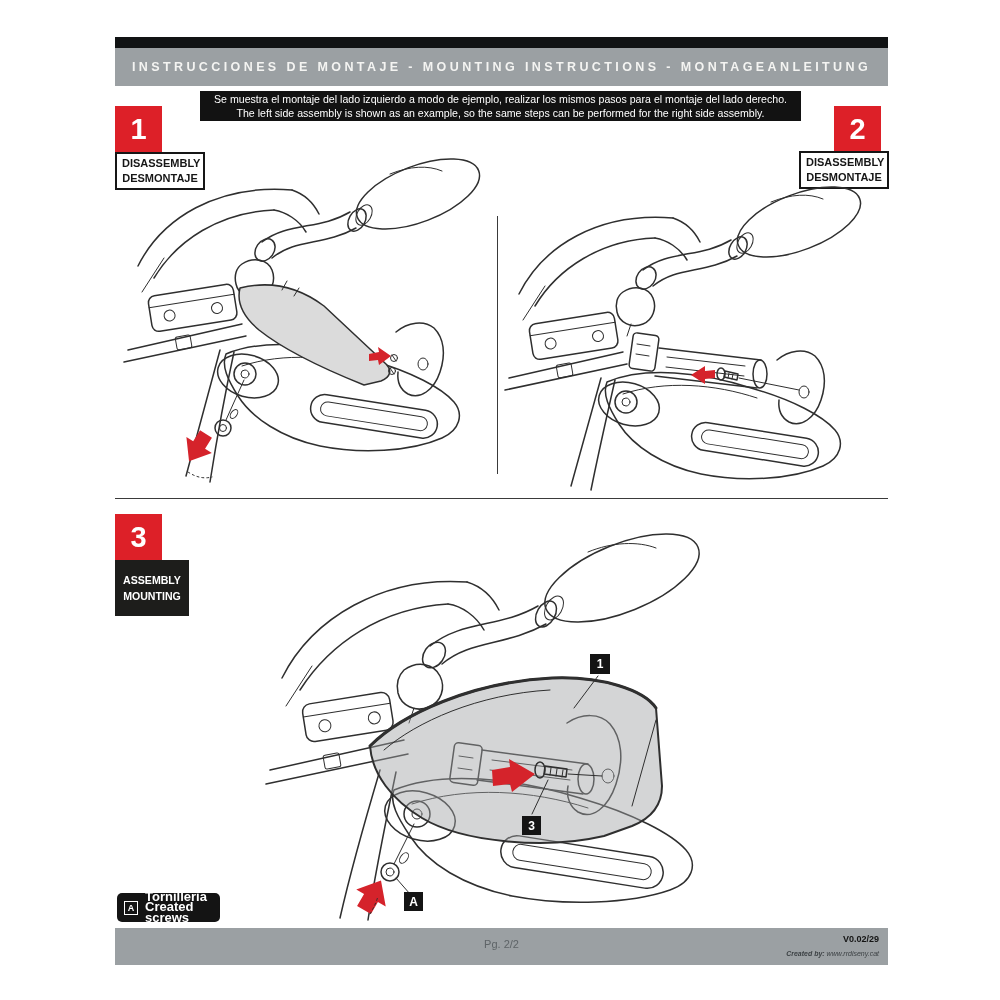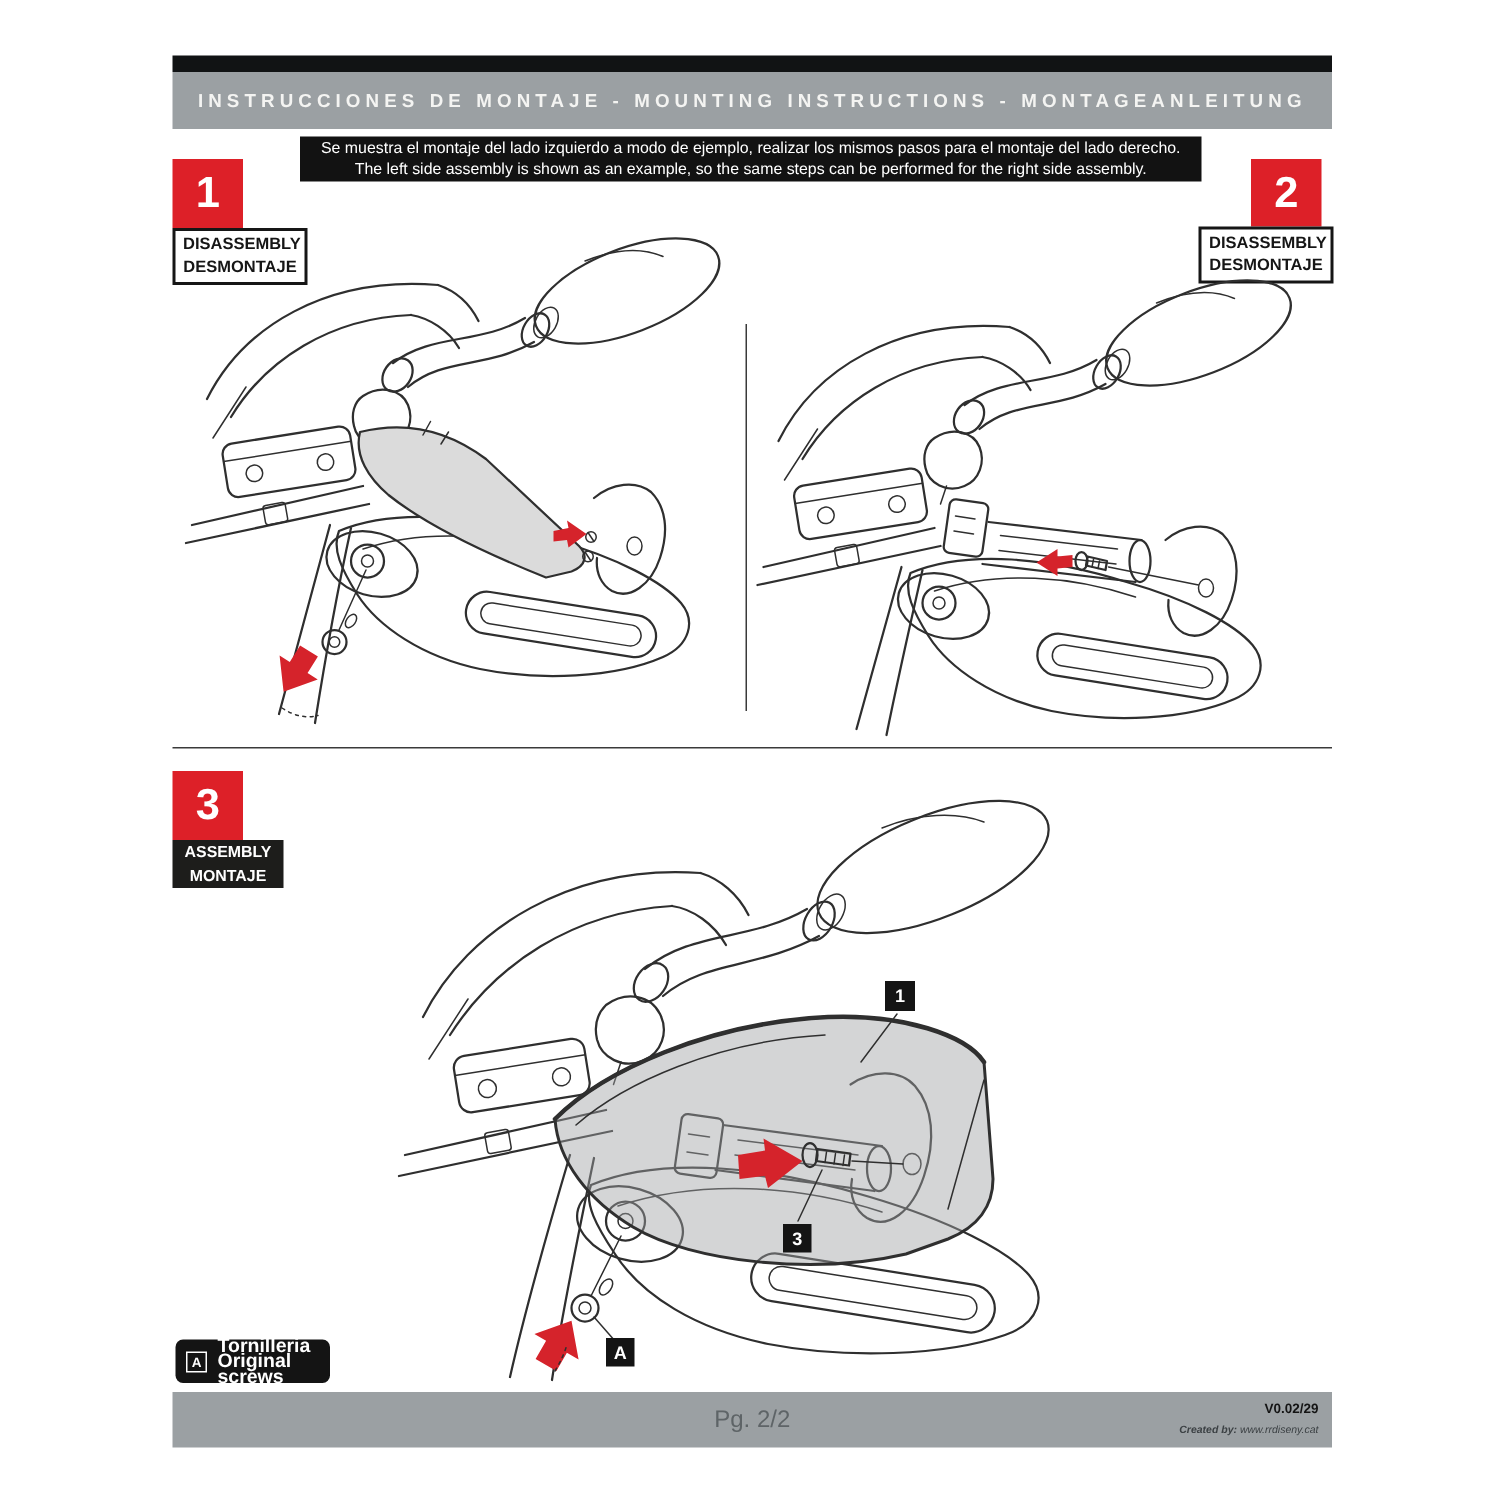--- a/index.html
+++ b/index.html
@@ -24,37 +24,37 @@
              align-items:center; justify-content:center; font-size:29px; font-weight:bold; }
   .step1 { left:115px; top:106px; }
   .step2 { left:834px; top:106px; }
   .step3 { left:115px; top:514px; }
 
   .steplabel { background:#fff; border:2px solid #161616; color:#161616; text-align:center;
                font-weight:bold; font-size:11px; line-height:15px; padding:2px 5px; }
   .lbl1 { left:115px; top:152px; width:90px; }
   .lbl2 { left:799px; top:151px; width:90px; }
   .steplabel-dark { background:#1d1d1b; color:#fff; text-align:center; font-weight:bold;
-                    font-size:10.6px; line-height:16px; padding:0 7px; }
+                    font-size:10.6px; line-height:16px; padding:12px 7px; }
   .lbl3 { left:115px; top:560px; width:74px; }
 
   
   .vdiv { left:497px; top:216px; width:1px; height:258px; background:#3a3a3a; }
   .hdiv { left:115px; top:498px; width:773px; height:1px; background:#3a3a3a; }
 
   
   .legend { left:117px; top:893px; width:103px; height:29px; background:#141414; border-radius:5px;
             display:flex; align-items:center; gap:7px; padding:0 7px; }
   .legend .keybox { width:14px; height:14px; border:1.5px solid #fff; color:#fff; display:flex;
                     align-items:center; justify-content:center; font-size:9px; font-weight:bold; flex:0 0 auto; }
   .legend .lines { color:#fff; font-size:13px; line-height:10.5px; font-weight:bold; }
 
   
   .footer { left:115px; top:928px; width:773px; height:37px; background:#9ba0a3; }
-  .footer .pg { position:absolute; left:0; right:0; top:10px; text-align:center; color:#5e6467; font-size:16px; }
+  .footer .pg { position:absolute; left:0; right:0; top:10px; text-align:center; color:#5e6467; font-size:11px; }
   .footer .ver { position:absolute; right:9px; top:6px; color:#141414; font-size:9px; font-weight:bold; }
   .footer .credit { position:absolute; right:9px; top:22px; color:#3c4144; font-size:7px; font-style:italic; }
   .footer .credit .cb { font-weight:bold; }
 
   
   svg .ln  { fill:none; stroke:#2f2f2f; stroke-width:1.5; stroke-linecap:round; stroke-linejoin:round; }
   svg .thin{ stroke-width:1; }
   svg .red { fill:#d5232b; stroke:none; }
   svg .shade { fill:#dbdbdb; }
   svg .glass { fill:#9fa2a4; fill-opacity:0.45; stroke:#2f2f2f; stroke-width:2; stroke-linejoin:round; }
@@ -229,21 +229,21 @@
     </g>
     <path class="red" d="M212,188 l-10,1 0,-5 -14,9 14,9 0,-5 10,-1 z"></path>
   </svg>
 
   <div class="abs vdiv"></div>
   <div class="abs hdiv"></div>
 
   <div class="abs stepnum step3">3</div>
   <div class="abs steplabel-dark lbl3">
     <div>ASSEMBLY</div>
-    <div>MONTAJE</div>
+    <div>MOUNTING</div>
   </div>
 
   <svg class="abs" style="left:252px;top:518px" width="492" height="405" viewBox="0 0 492 405">
     <g>
       <path class="ln" d="M30,160 C60,100 130,58 215,64"></path>
       <path class="ln" d="M48,172 C78,125 130,90 196,86"></path>
       <path class="ln" d="M196,86 C210,88 224,98 232,112"></path>
       <path class="ln" d="M215,64 C228,68 240,78 247,92"></path>
       <path class="ln thin" d="M60,148 L34,188"></path>
     </g>
@@ -334,21 +334,21 @@
     <g>
       <rect class="calloutbox" x="152" y="374" width="19" height="19"></rect>
       <text class="callouttxt" x="161.5" y="388" text-anchor="middle">A</text>
     </g>
   </svg>
 
   <div class="abs legend">
     <div class="keybox">A</div>
     <div class="lines">
       <div>Tornilleria</div>
-      <div>Original screws</div>
+      <div>Created screws</div>
     </div>
   </div>
 
   <div class="abs footer">
     <div class="pg">Pg. 2/2</div>
     <div class="ver">V0.02/29</div>
     <div class="credit">
       <span class="cb">Created by:</span>
       <span>www.rrdiseny.cat</span>
     </div>

